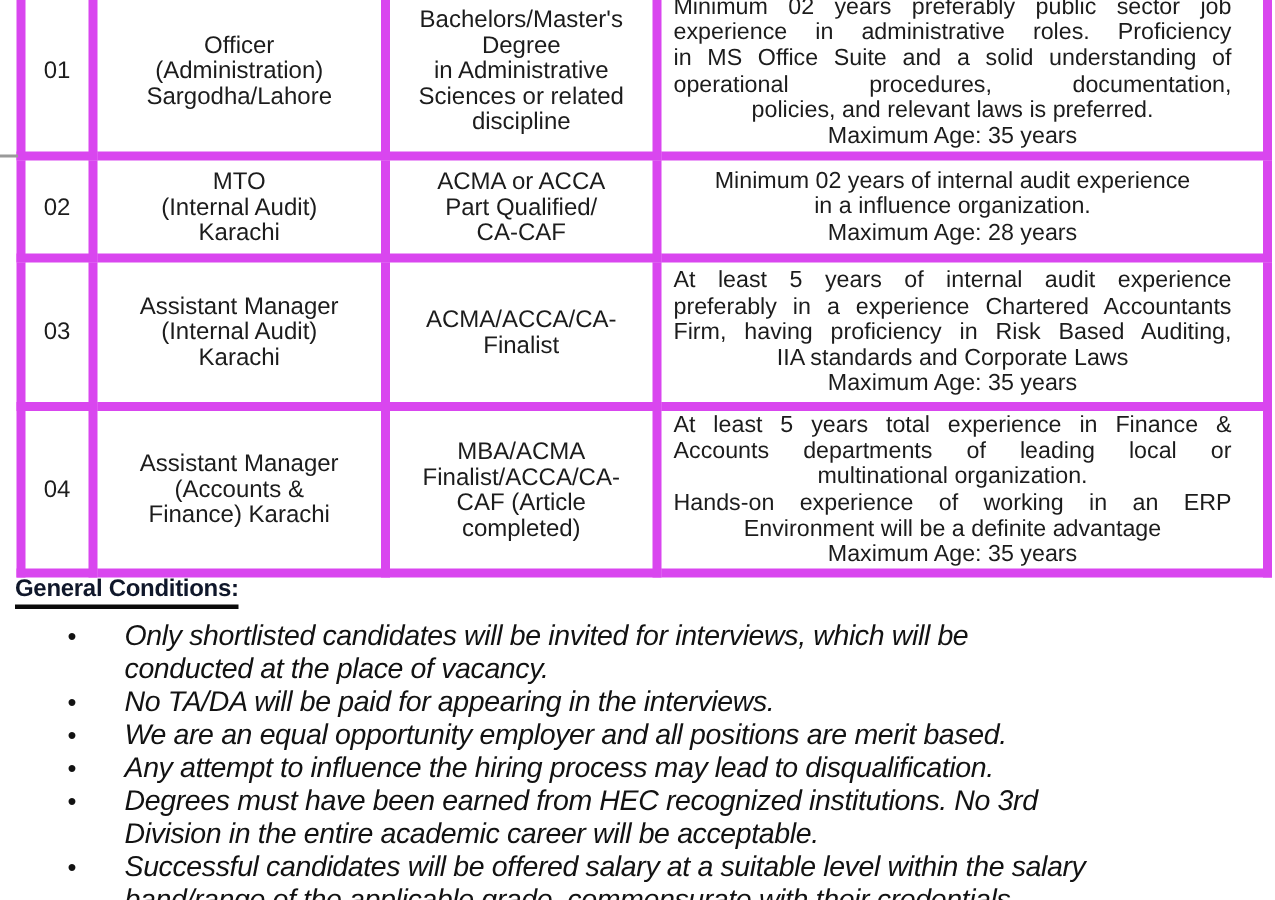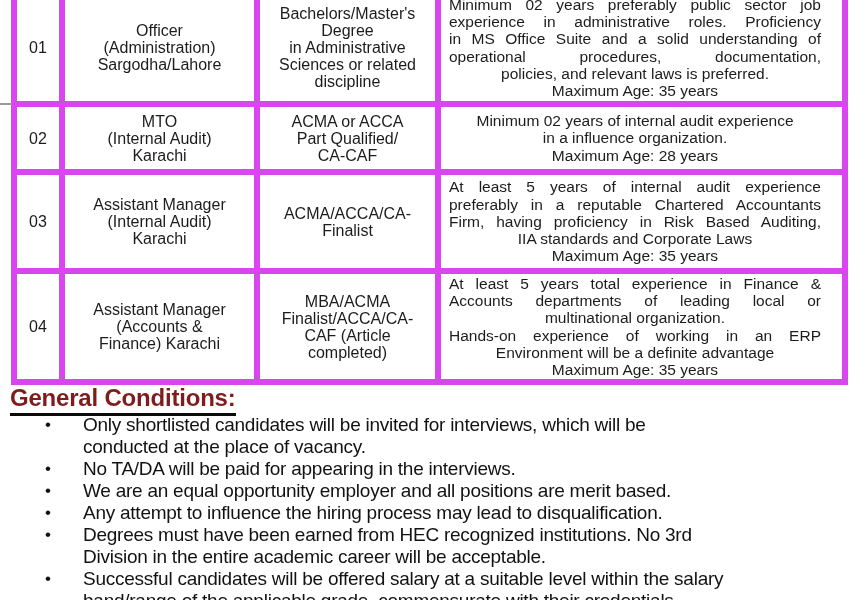--- a/index.html
+++ b/index.html
@@ -42,21 +42,21 @@
     white-space:normal;
     text-align:justify;
     text-align-last:justify;
   }
   .border-tick{
     position:absolute;left:0;top:103px;width:12px;height:2px;background:#9a9a9a;
   }
   
   .gc-heading{
     position:absolute;left:10px;top:384px;
-    font-size:24px;font-weight:bold;color:#7f1d1d;
+    font-size:16px;font-weight:bold;color:#0f172a;
     border-bottom:3px solid #0a0a0a;
     padding-bottom:1px;
     display:inline-block;
     letter-spacing:-0.2px;
   }
   ul.gc-list{
     position:absolute;left:0;top:414px;
     width:850px;
     margin:0;padding:0;list-style:none;
   }
@@ -64,21 +64,21 @@
     display:flex;
     padding-left:45px;
     font-size:19px;line-height:22px;
     letter-spacing:-0.25px;
     color:#121212;
   }
   .bullet-marker{
     width:38px;flex:0 0 38px;
     font-size:17px;
   }
-  .bullet-lines{flex:1 1 auto;}
+  .bullet-lines{flex:1 1 auto;font-style:italic;}
   .bullet-line{white-space:nowrap;}
 </style>
 </head>
 <body>
 
 <div class="page">
 
   <table class="jobs">
     <colgroup>
       <col style="width:48px">
@@ -145,21 +145,21 @@
             <div class="cline">(Internal Audit)</div>
             <div class="cline">Karachi</div>
           </td>
           <td class="c-qual">
             <div class="cline">ACMA/ACCA/CA-</div>
             <div class="cline">Finalist</div>
           </td>
           <td class="c-exp">
             <div class="exp-wrap">
               <div class="exp-line stretch">At least 5 years of internal audit experience</div>
-              <div class="exp-line stretch">preferably in a reputable Chartered Accountants</div>
+              <div class="exp-line stretch">preferably in a experience Chartered Accountants</div>
               <div class="exp-line stretch">Firm, having proficiency in Risk Based Auditing,</div>
               <div class="exp-line">IIA standards and Corporate Laws</div>
               <div class="exp-line">Maximum Age: 35 years</div>
             </div>
           </td>
         </tr>
         <tr class="r4">
           <td class="c-sno">
             <div class="cline">04</div>
           </td>

